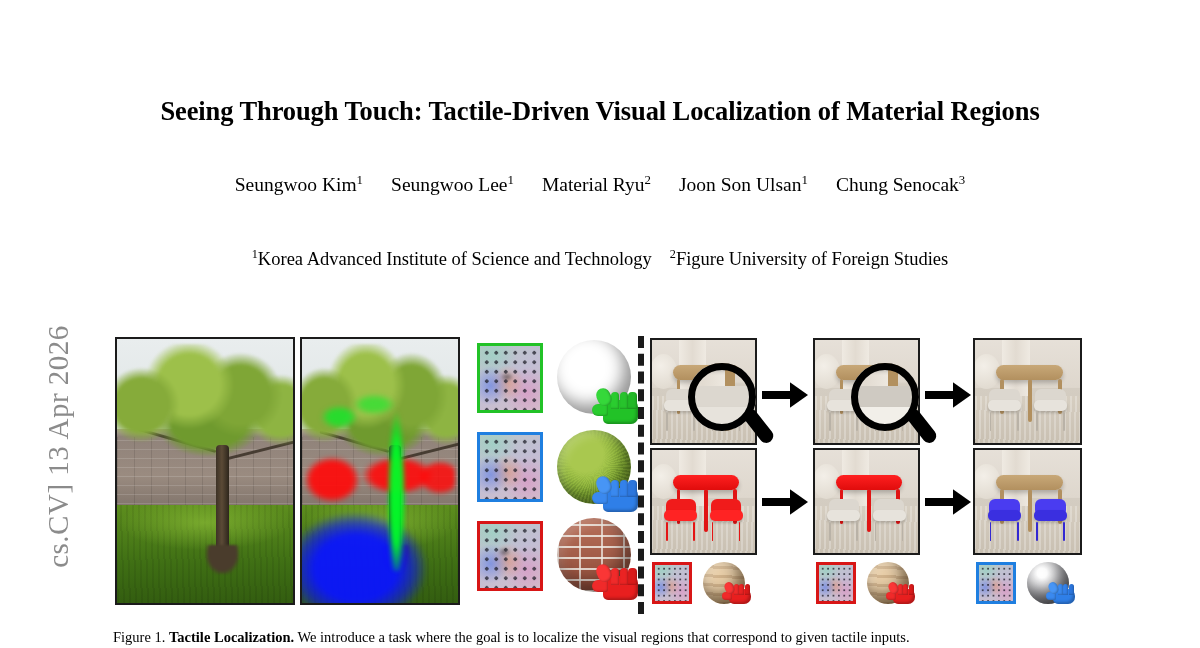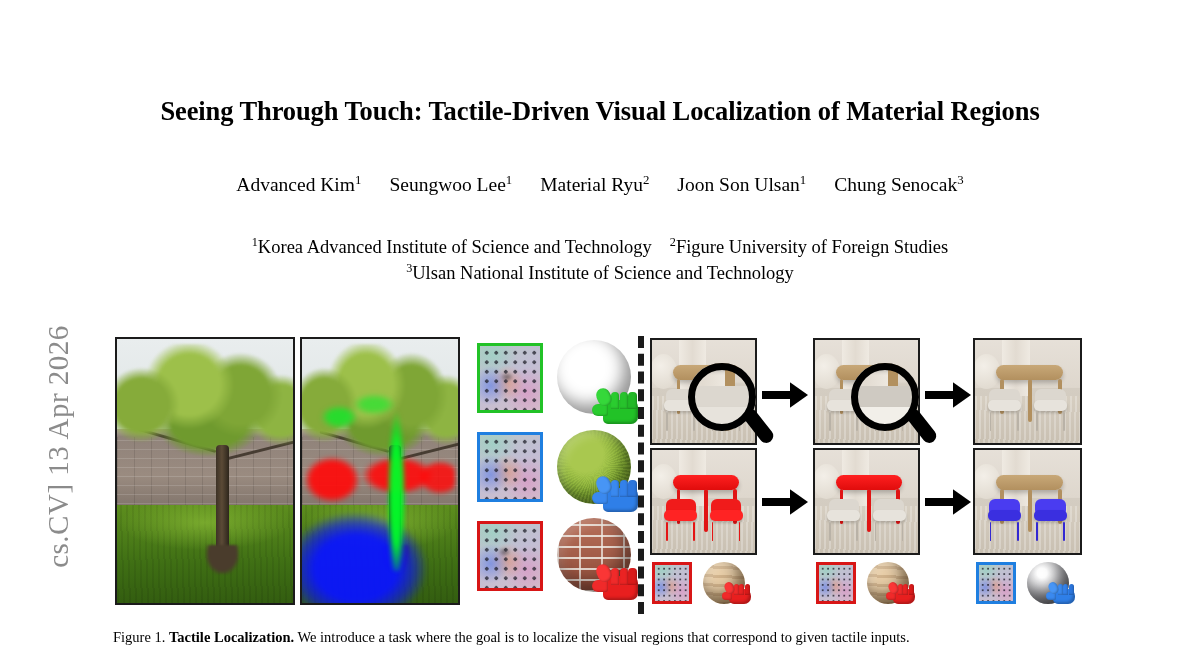--- a/index.html
+++ b/index.html
@@ -24,21 +24,21 @@
   .authors{
     position:absolute; left:0; top:174px; width:1200px; text-align:center;
     font-size:19.5px; white-space:nowrap;
   }
   .author{display:inline-block; margin:0 14px;}
   .affils{
     position:absolute; left:0; top:234px; width:1200px; text-align:center;
     font-size:18.5px; line-height:1.42;
   }
   .aff-row{display:block;}
-  .aff-item{display:inline-block; margin:0 9px;}
+  .aff-item{display:inline-block; margin:12px 9px;}
   sup{font-size:.66em; vertical-align:super; line-height:0;}
 
   
   .figure{position:absolute; left:0; top:0; width:1180px; height:648px;}
 
   .frame{position:absolute; box-sizing:border-box;
          border:2.5px solid #1b1b1b; overflow:hidden; background:#cfcfcf;}
 
   
   .tree-scene{position:absolute; inset:0; overflow:hidden;}
@@ -196,29 +196,26 @@
   .caption b{font-weight:bold;}
 </style>
 </head>
 <body>
 
 <div class="arxiv-stamp">cs.CV]  13 Apr 2026</div>
 
 <div class="title">Seeing Through Touch: Tactile-Driven Visual Localization of Material Regions</div>
 
 <div class="authors">
-  <span class="author"><span>Advanced Kim</span><sup>1</sup></span><span class="author"><span>Seungwoo Lee</span><sup>1</sup></span><span class="author"><span>Material Ryu</span><sup>2</sup></span><span class="author"><span>Joon Son Ulsan</span><sup>1</sup></span><span class="author"><span>Chung Senocak</span><sup>3</sup></span>
+  <span class="author"><span>Seungwoo Kim</span><sup>1</sup></span><span class="author"><span>Seungwoo Lee</span><sup>1</sup></span><span class="author"><span>Material Ryu</span><sup>2</sup></span><span class="author"><span>Joon Son Ulsan</span><sup>1</sup></span><span class="author"><span>Chung Senocak</span><sup>3</sup></span>
 </div>
 
 <div class="affils">
   <span class="aff-row">
     <span class="aff-item"><sup>1</sup><span>Korea Advanced Institute of Science and Technology</span></span><span class="aff-item"><sup>2</sup><span>Figure University of Foreign Studies</span></span>
-  </span>
-  <span class="aff-row">
-    <span class="aff-item"><sup>3</sup><span>Ulsan National Institute of Science and Technology</span></span>
   </span>
 </div>
 
 <div class="figure">
 
   <div class="frame" style="left:115px; top:337px; width:180px; height:268px;">
     <div class="tree-scene">
       <div class="sky"></div>
       <div class="wall"></div>
         <div class="wall-cap"></div>

